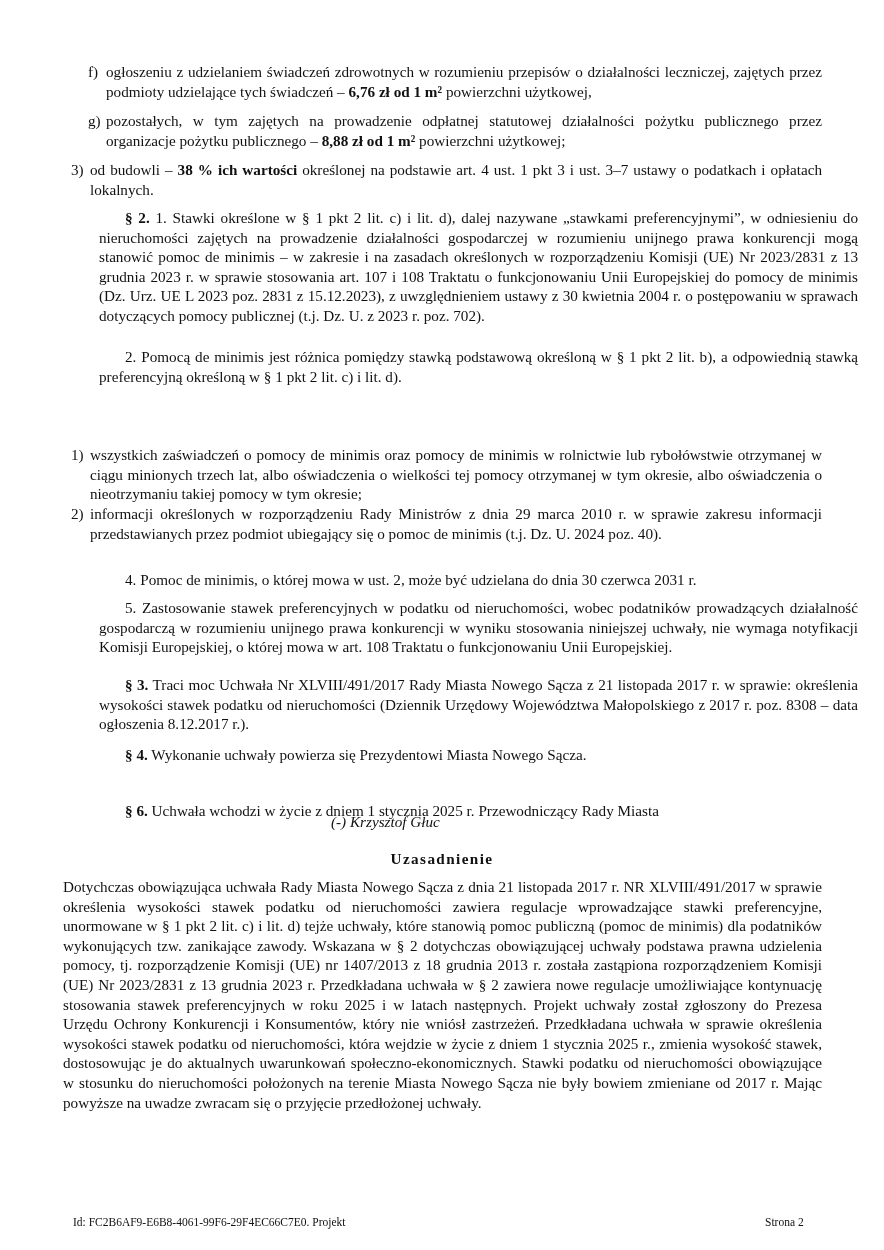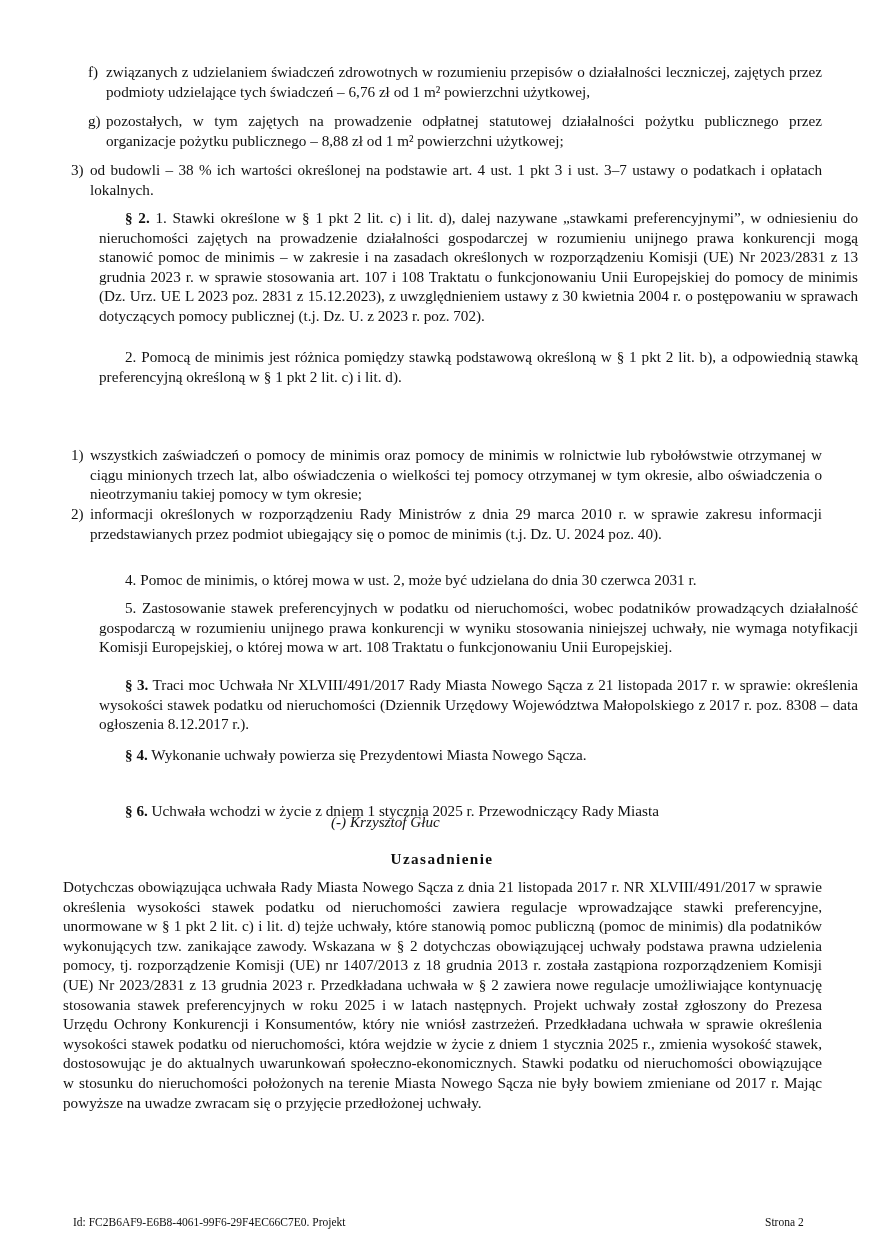--- a/index.html
+++ b/index.html
@@ -12,36 +12,36 @@
   }
   .page { position: absolute; left: 0; top: 0; width: 884px; height: 1250px; }
   .blk { position: absolute; left: 63px; width: 759px; text-align: justify; }
   .indent { text-indent: 26px; margin-left: 36px; }
   .li { position: absolute; text-align: justify; }
   .li .num { position: absolute; left: -19px; top: 0; }
   .li.lvl2 { left: 106px; width: 716px; }
   .li.lvl2 .num { left: -18px; }
   .li.lvl1 { left: 90px; width: 732px; }
   .li.lvl1 .num { left: -19px; }
-  b { font-weight: normal; }
+  b { font-weight: bold; }
   .par { font-weight: bold; }
   .sig { position: absolute; left: 331px; font-style: italic; }
   .heading { position: absolute; left: 0; width: 884px; text-align: center; font-weight: bold; letter-spacing: 1.4px; }
   .footer { position: absolute; top: 1215px; font-size: 11.5px; line-height: 14px; }
   .footer.left { left: 73px; text-align: center; }
   .footer.right { left: 765px; }
 </style>
 </head>
 <body>
 
 <div class="page">
 
   <div class="li lvl2" style="top:62px;">
     <span class="num">f)</span>
-    <span>związanych z udzielaniem świadczeń zdrowotnych w rozumieniu przepisów o działalności leczniczej, zajętych przez podmioty udzielające tych świadczeń – </span><b>6,76 zł od 1 m²</b><span> powierzchni użytkowej,</span>
+    <span>ogłoszeniu z udzielaniem świadczeń zdrowotnych w rozumieniu przepisów o działalności leczniczej, zajętych przez podmioty udzielające tych świadczeń – </span><b>6,76 zł od 1 m²</b><span> powierzchni użytkowej,</span>
   </div>
 
   <div class="li lvl2" style="top:111px;">
     <span class="num">g)</span>
     <span>pozostałych, w tym zajętych na prowadzenie odpłatnej statutowej działalności pożytku publicznego przez organizacje pożytku publicznego – </span><b>8,88 zł od 1 m²</b><span> powierzchni użytkowej;</span>
   </div>
 
   <div class="li lvl1" style="top:160px;">
     <span class="num">3)</span>
     <span>od budowli – </span><b>38 % ich wartości</b><span> określonej na podstawie art. 4 ust. 1 pkt 3 i ust. 3–7 ustawy o podatkach i opłatach lokalnych.</span>

